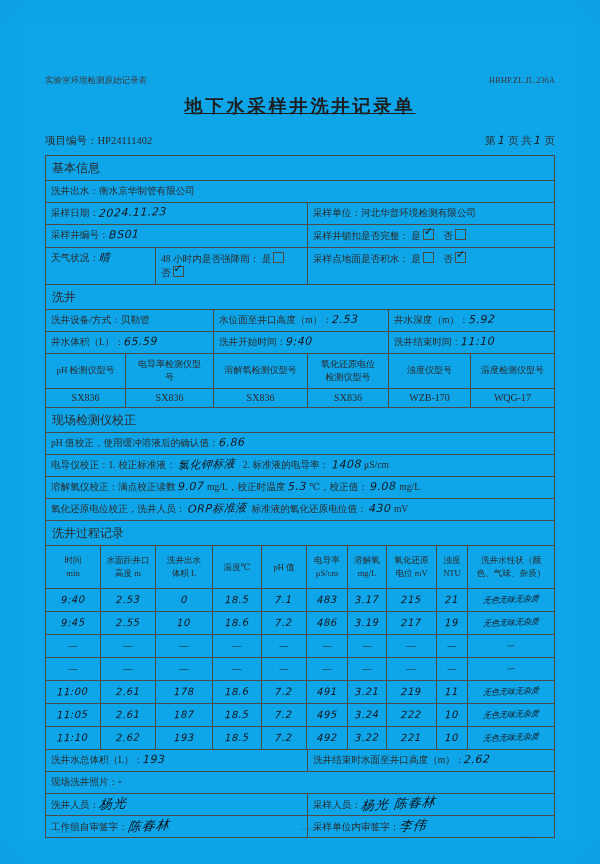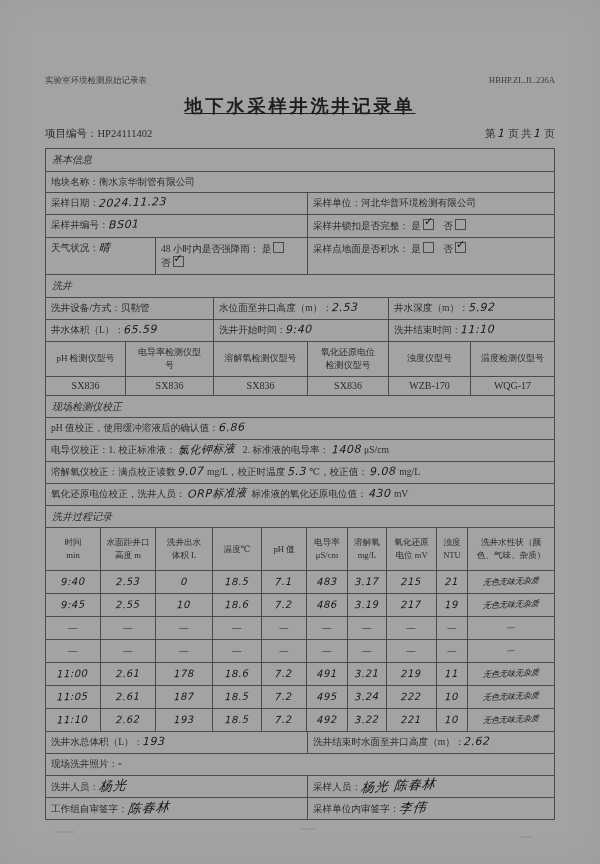--- a/index.html
+++ b/index.html
@@ -5,38 +5,38 @@
   html,body{margin:0;padding:0;}
   body{
     width:600px;height:864px;
     background:#e9e9e7;
     font-family:"Liberation Serif","DejaVu Serif",serif;
     color:#2b2b2b;
     -webkit-font-smoothing:antialiased;
   }
   .paper{
     position:relative;width:600px;height:864px;overflow:hidden;
-    background:#a3a3a3;
+    background:#0ea5e9;
     box-shadow:inset 0 0 40px rgba(0,0,0,0.04);
   }
   .margin{margin:0 45px;}
   
   .tophdr{display:flex;justify-content:space-between;padding-top:75px;font-size:8.5px;color:#3a3a3a;}
   .title{
     text-align:center;font-size:18px;font-weight:bold;letter-spacing:3px;
     margin-top:7px;color:#1e1e1e;font-family:"Liberation Sans","DejaVu Sans",sans-serif;text-decoration:underline;
   }
-  .projrow{display:flex;justify-content:space-between;align-items:flex-end;margin-top:9px;font-size:10.5px;}
+  .projrow{display:flex;justify-content:space-between;align-items:flex-end;margin-top:16px;font-size:10.5px;}
   
   .tbl{margin-top:7px;border:1px solid #4c4a46;}
   .r{display:flex;border-bottom:1px solid #4c4a46;align-items:stretch;box-sizing:border-box;}
   .r:last-child{border-bottom:none;}
   .c{border-right:1px solid #4c4a46;padding:4px 5px;box-sizing:border-box;font-size:9.6px;line-height:1.35;}
   .c:last-child{border-right:none;}
-  .sect{font-size:10px;padding:4px 6px;font-style:italic;}
+  .sect{font-size:12px;padding:4px 6px;}
   .full{flex:1;}
   .c-262{width:262px;}
   .c-110{width:110px;}
   .c-152{width:152px;}
   .c-168{width:168px;}
   .c-175{width:175px;}
   .grow{flex:1;}
   
   .mh{display:flex;text-align:center;align-items:flex-end;}
   .mc{border-right:1px solid #4c4a46;box-sizing:border-box;padding:3px 2px;font-size:9px;
@@ -96,21 +96,21 @@
   </div>
 
   <div class="tbl margin">
 
     <div class="r">
         <div class="c sect full">基本信息</div>
       </div>
 
     <div class="r">
         <div class="c full">
-      <span>地块名称：</span><span>衡水京华制管有限公司</span>
+      <span>洗井出水：</span><span>衡水京华制管有限公司</span>
     </div>
       </div>
 
     <div class="r">
       <div class="c c-262">
         <span>采样日期：</span><i class="hw big">2024.11.23</i>
       </div>
       <div class="c grow">
         <span>采样单位：</span><span>河北华普环境检测有限公司</span>
       </div>

